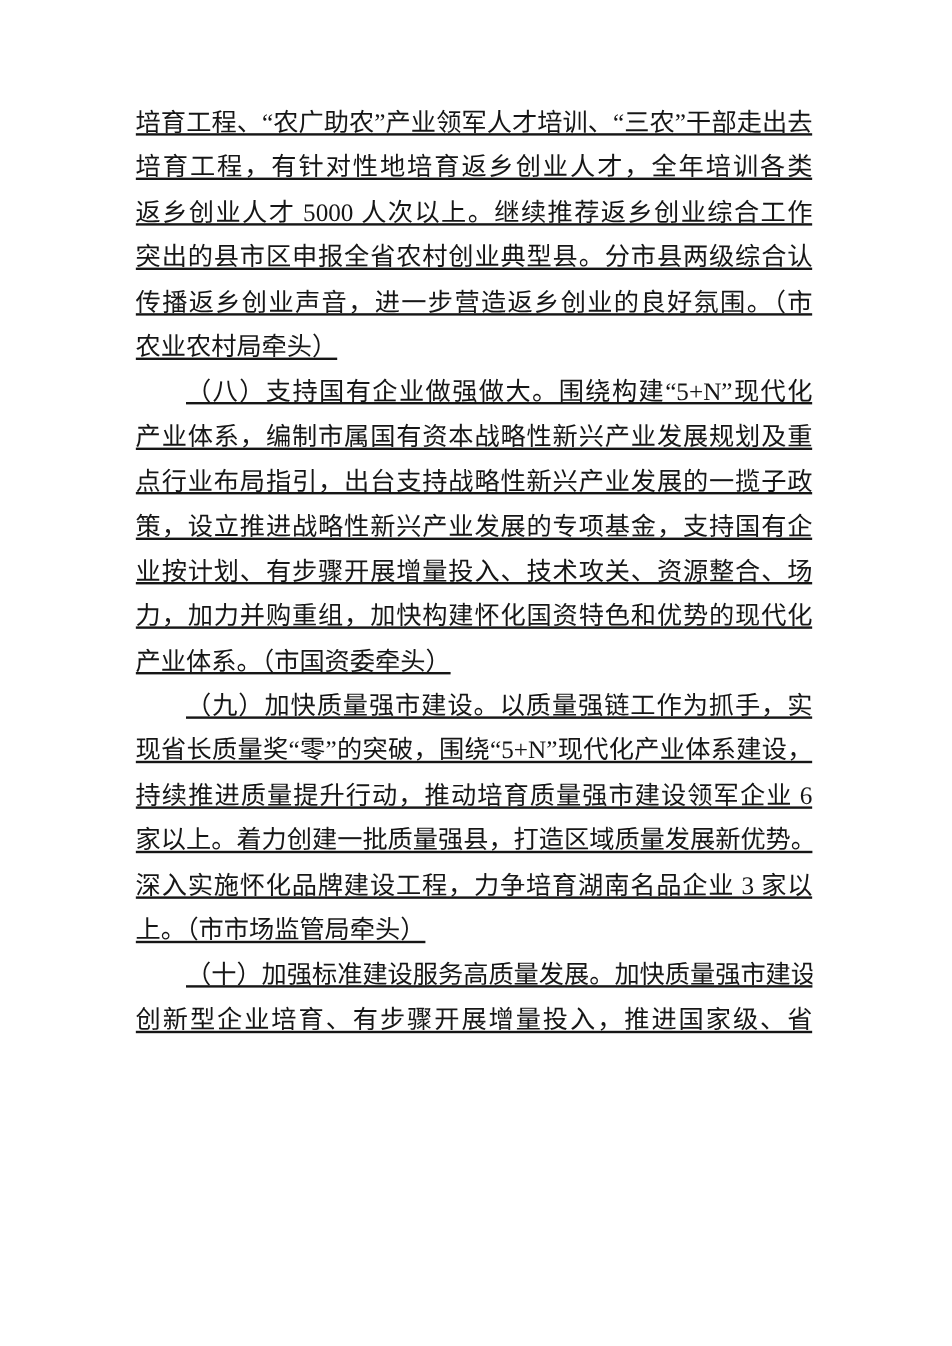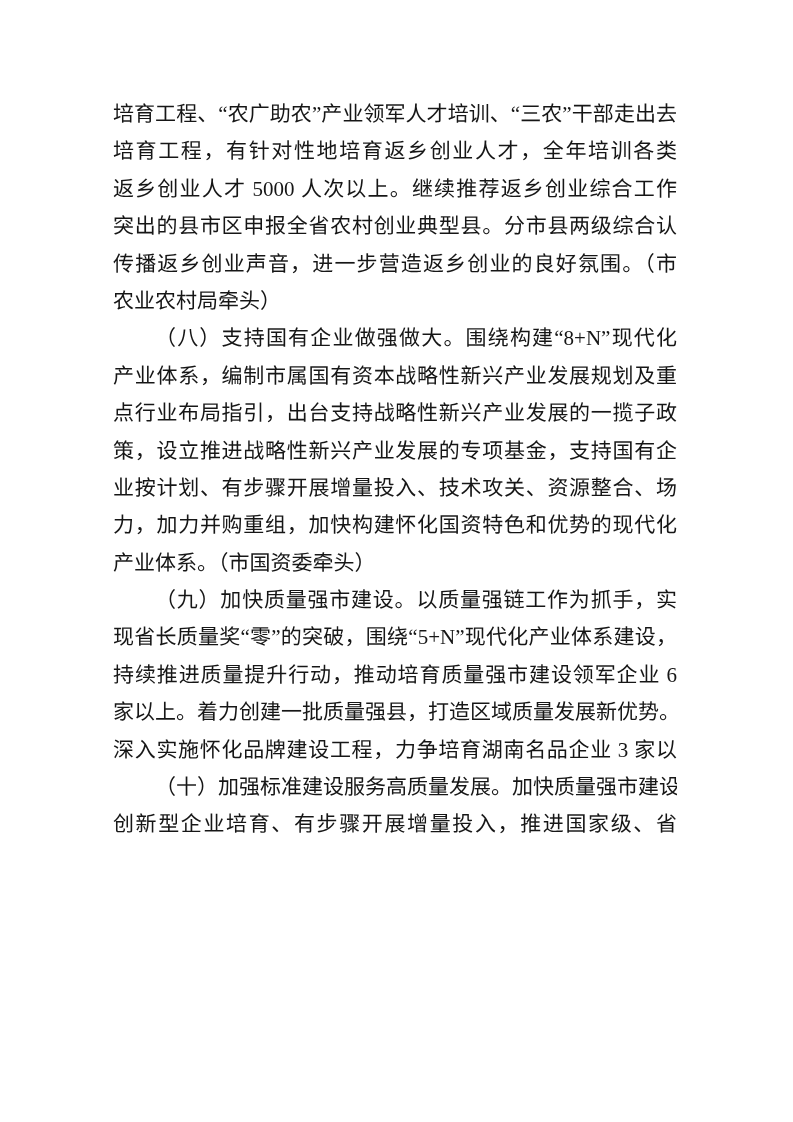--- a/index.html
+++ b/index.html
@@ -12,23 +12,24 @@
     width: 793px;
     height: 1122px;
     background: #ffffff;
     overflow: hidden;
     font-family: "Liberation Serif", "DejaVu Serif", serif;
     color: #161616;
   }
   .textblock {
     position: absolute;
     left: 113px;
-    top: 96px;
+    top: 84px;
     width: 564px;
     overflow: hidden;
+    text-decoration: underline;
   }
   .para {
     margin: 0;
     padding: 0;
   }
   .line {
     height: 37.4px;
     line-height: 37.4px;
     font-size: 21px;
     white-space: nowrap;
@@ -60,35 +61,36 @@
     <div class="para">
       <div class="line j">培育工程、“农广助农”产业领军人才培训、“三农”干部走出去</div>
       <div class="line j">培育工程，有针对性地培育返乡创业人才，全年培训各类</div>
       <div class="line j">返乡创业人才 5000 人次以上。继续推荐返乡创业综合工作</div>
       <div class="line j">突出的县市区申报全省农村创业典型县。分市县两级综合认</div>
       <div class="line j">传播返乡创业声音，进一步营造返乡创业的良好氛围。（市</div>
       <div class="line last">农业农村局牵头）</div>
     </div>
 
     <div class="para">
-      <div class="line j indent">（八）支持国有企业做强做大。围绕构建“8+N”现代化</div>
+      <div class="line j indent">（八）支持国有企业做强做大。围绕构建“5+N”现代化</div>
       <div class="line j">产业体系，编制市属国有资本战略性新兴产业发展规划及重</div>
       <div class="line j">点行业布局指引，出台支持战略性新兴产业发展的一揽子政</div>
       <div class="line j">策，设立推进战略性新兴产业发展的专项基金，支持国有企</div>
       <div class="line j">业按计划、有步骤开展增量投入、技术攻关、资源整合、场</div>
       <div class="line j">力，加力并购重组，加快构建怀化国资特色和优势的现代化</div>
       <div class="line last">产业体系。（市国资委牵头）</div>
     </div>
 
     <div class="para">
       <div class="line j indent">（九）加快质量强市建设。以质量强链工作为抓手，实</div>
       <div class="line j">现省长质量奖“零”的突破，围绕“5+N”现代化产业体系建设，</div>
       <div class="line j">持续推进质量提升行动，推动培育质量强市建设领军企业 6</div>
       <div class="line j">家以上。着力创建一批质量强县，打造区域质量发展新优势。</div>
       <div class="line j">深入实施怀化品牌建设工程，力争培育湖南名品企业 3 家以</div>
+      <div class="line last">上。（市市场监管局牵头）</div>
     </div>
 
     <div class="para">
       <div class="line j indent">（十）加强标准建设服务高质量发展。加快质量强市建设</div>
       <div class="line j">创新型企业培育、有步骤开展增量投入，推进国家级、省</div>
     </div>
 
   </div>
 </div>
 

